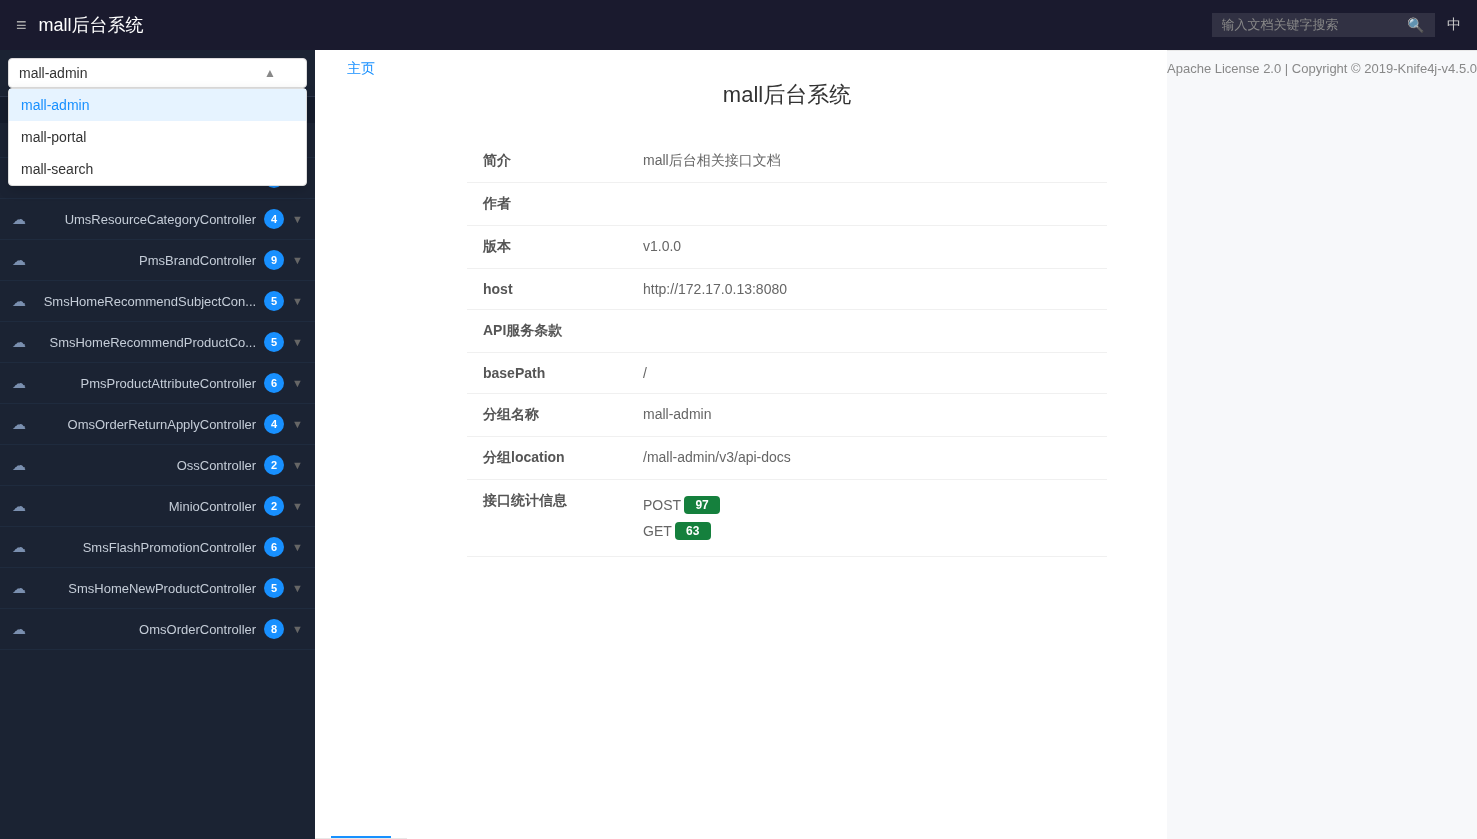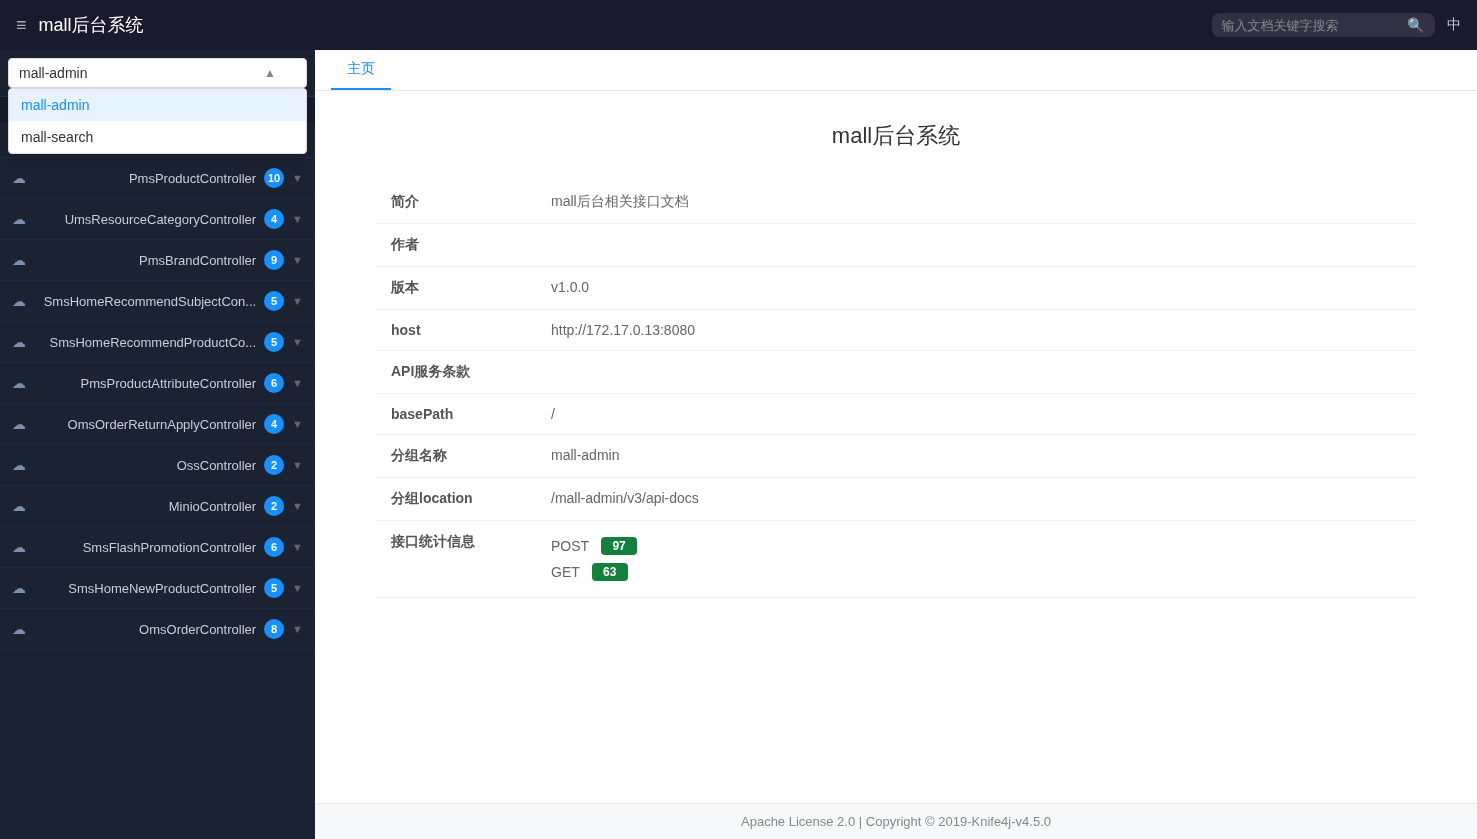--- a/index.html
+++ b/index.html
@@ -6,21 +6,21 @@
     body { font-family: -apple-system, BlinkMacSystemFont, 'Segoe UI', Arial, sans-serif; font-size: 14px; color: #333; background: #f0f2f5; }
 
     
     .app-container { display: flex; flex-direction: column; height: 839px; width: 1477px; overflow: hidden; }
     .main-layout { display: flex; flex: 1; overflow: hidden; }
 
     
     .header { display: flex; align-items: center; background: #1a1a2e; color: #fff; height: 50px; padding: 0 16px; gap: 12px; flex-shrink: 0; }
     .header-menu-icon { font-size: 18px; cursor: pointer; color: #aaa; }
     .header-title { font-size: 18px; font-weight: 500; color: #fff; flex: 1; }
-    .header-search-wrap { display: flex; align-items: center; background: rgba(255,255,255,0.1); border-radius: 8px; padding: 4px 10px; gap: 6px; }
+    .header-search-wrap { display: flex; align-items: flex-start; background: rgba(255,255,255,0.1); border-radius: 0; padding: 4px 10px; gap: 6px; }
     .header-search-input { background: transparent; border: none; outline: none; color: #ccc; width: 180px; font-size: 13px; }
     .header-search-input::placeholder { color: #888; }
     .header-search-icon { color: #aaa; font-size: 14px; cursor: pointer; }
     .header-lang { color: #ccc; font-size: 14px; cursor: pointer; }
 
     
     .sidebar { width: 315px; background: #1b2333; color: #ccc; overflow-y: auto; flex-shrink: 0; position: relative; }
     .sidebar::-webkit-scrollbar { width: 4px; }
     .sidebar::-webkit-scrollbar-thumb { background: #444; border-radius: 2px; }
 
@@ -39,41 +39,41 @@
     
     .sidebar-item { display: flex; align-items: center; padding: 10px 12px; cursor: pointer; border-bottom: 1px solid #1f2b3e; gap: 8px; }
     .sidebar-item-icon { font-size: 14px; color: #7a8faf; flex-shrink: 0; }
     .sidebar-item-label { flex: 1; color: #c5cdd8; font-size: 13px; white-space: nowrap; overflow: hidden; text-overflow: ellipsis; text-align: right; }
     .sidebar-item-badge { background: #1890ff; color: #fff; border-radius: 50%; width: 20px; height: 20px; display: flex; align-items: center; justify-content: center; font-size: 11px; font-weight: bold; flex-shrink: 0; }
     .sidebar-item-chevron { color: #666; font-size: 11px; flex-shrink: 0; }
     .sidebar-folder { padding: 8px 12px; display: flex; align-items: center; gap: 8px; cursor: pointer; color: #aab4c4; font-size: 13px; border-bottom: 1px solid #1f2b3e; }
     .sidebar-folder-icon { color: #7a8faf; font-size: 13px; }
 
     
-    .content-area { flex: 1; display: flex; flex-direction: column; background: #fff; overflow: hidden; }
+    .content-area { flex: 1; display: flex; flex-direction: row; background: #fff; overflow: hidden; }
 
     
     .tabs-bar { display: flex; background: #fff; border-bottom: 1px solid #e8e8e8; padding: 0 16px; flex-shrink: 0; }
     .tab { padding: 10px 16px; cursor: pointer; font-size: 14px; color: #666; border-bottom: 2px solid transparent; white-space: nowrap; }
     .tab.active { color: #1890ff; border-bottom: 2px solid #1890ff; }
 
     
     .main-content { flex: 1; overflow-y: auto; padding: 0; }
     .info-panel { padding: 30px 60px; }
     .info-panel-title { text-align: center; font-size: 22px; font-weight: 500; color: #333; margin-bottom: 30px; }
 
     
     .info-table { width: 100%; border-collapse: collapse; }
     .info-table tr { border-bottom: 1px solid #f0f0f0; }
     .info-table td { padding: 12px 16px; vertical-align: top; }
     .info-table td:first-child { color: #555; font-weight: 700; width: 160px; white-space: nowrap; }
     .info-table td:last-child { color: #666; }
 
     
-    .stat-row { display: flex; align-items: center; gap: 12px; padding: 4px 0; }
+    .stat-row { display: flex; align-items: center; gap: 3px; padding: 4px 0; }
     .stat-badge { background: #15803d; color: #fff; border-radius: 4px; padding: 2px 8px; font-size: 12px; font-weight: bold; min-width: 36px; text-align: center; }
 
     
     .footer { background: #f7f8fa; border-top: 1px solid #e8e8e8; padding: 10px 0; text-align: center; color: #888; font-size: 13px; flex-shrink: 0; }
 
     
     .main-content::-webkit-scrollbar { width: 4px; }
     .main-content::-webkit-scrollbar-thumb { background: #ddd; border-radius: 2px; }
   </style>
 </head>
@@ -95,20 +95,21 @@
 
     <div class="sidebar">
 
       <div class="dropdown-selector">
         <div class="dropdown-selector-input">
           <span>mall-admin</span>
           <span class="caret">▲</span>
         </div>
         <div class="dropdown-menu">
           <div class="dropdown-item active">mall-admin</div>
+          <div class="dropdown-item">mall-portal</div>
           <div class="dropdown-item">mall-search</div>
         </div>
       </div>
 
       <div class="sidebar-section-label">swagger Models</div>
 
       <div class="sidebar-folder">
         <span class="sidebar-folder-icon">📄</span>
         <span>文档管理</span>
         <span style="margin-left:auto;" class="sidebar-item-chevron">▼</span>

